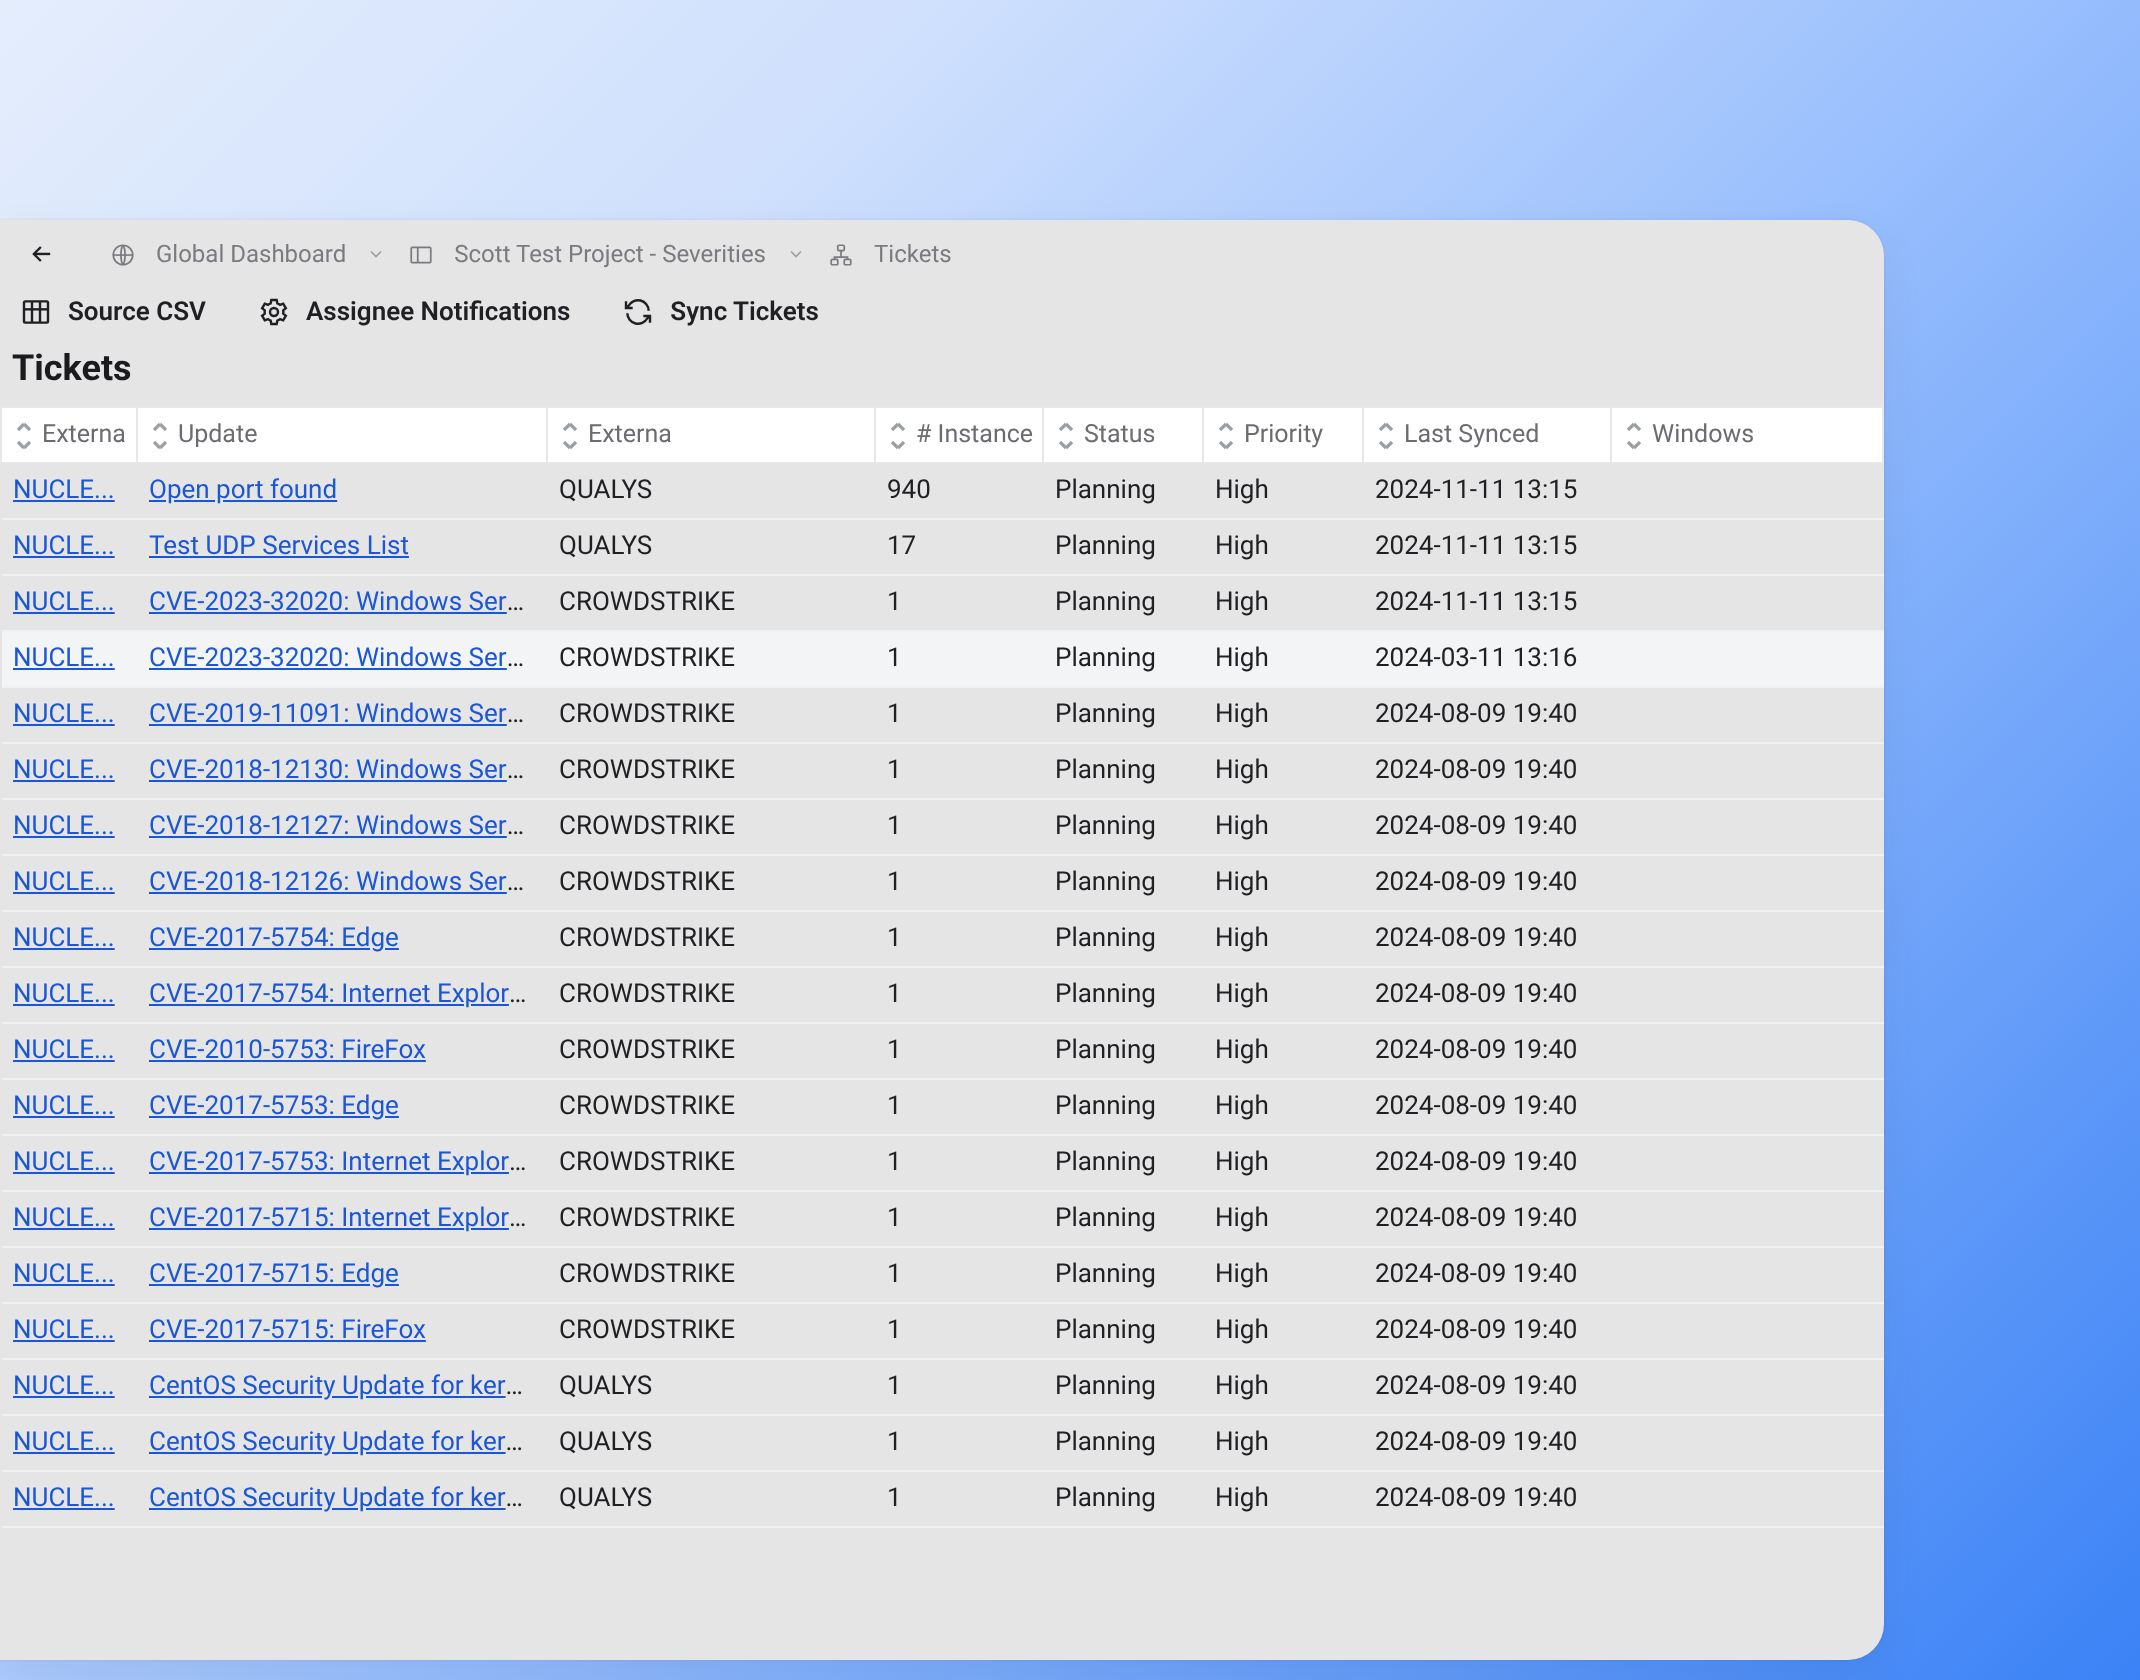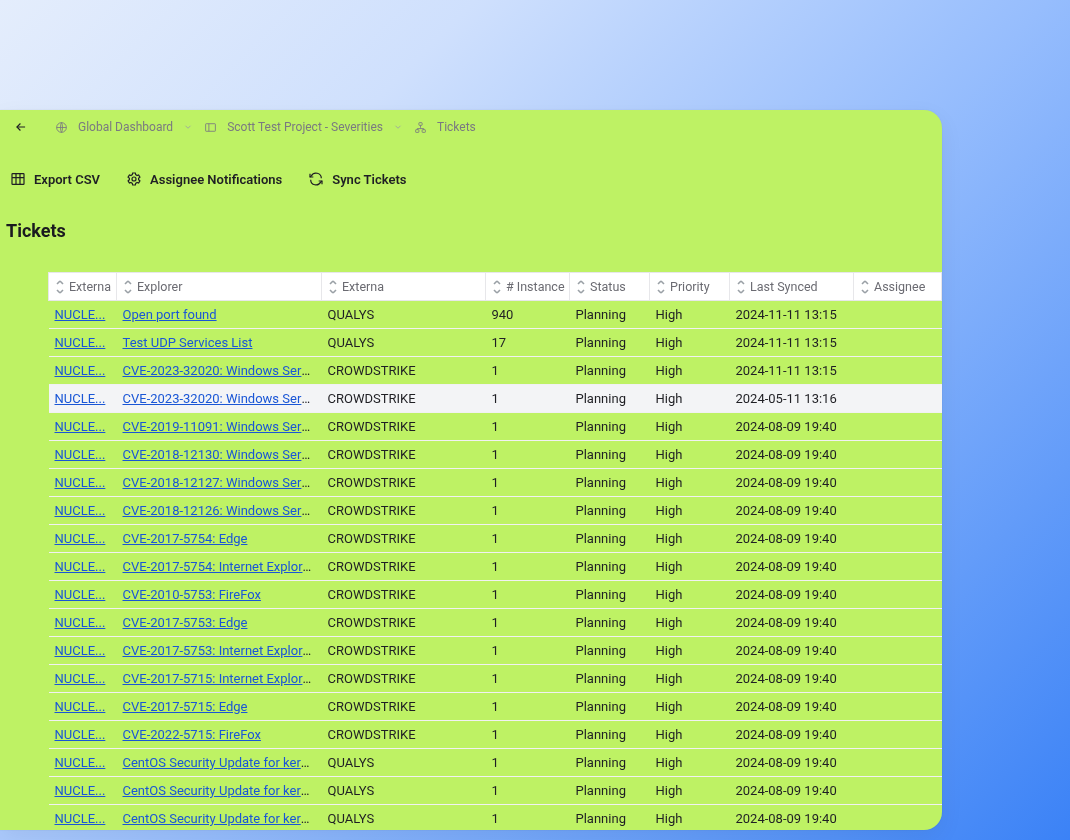--- a/index.html
+++ b/index.html
@@ -7,27 +7,26 @@
   body {
     background: linear-gradient(135deg, #e4edfc 0%, #cfe0fd 25%, #96bdfd 55%, #3b82f6 100%);
     position: relative;
   }
   .panel {
     position: absolute;
     top: 110px;
     left: 0;
     width: 942px;
     height: 720px;
-    background: #bef264;
+    background: #e5e5e5;
     border-radius: 0 18px 18px 0;
     box-shadow: 0 0 0 1px rgba(0,0,0,0.02), 0 8px 24px rgba(0,0,0,0.06);
     display: flex;
     flex-direction: column;
     overflow: hidden;
-    gap: 23px;
   }
   
   .breadcrumb {
     display: flex;
     align-items: center;
     gap: 10px;
     padding: 10px 14px 8px 14px;
     font-size: 12px;
     color: #7a7a80;
   }
@@ -50,21 +49,21 @@
   .toolbar .tic { width:16px; height:16px; display:inline-flex; align-items:center; justify-content:center; }
 
   .page-title {
     font-size: 18px;
     font-weight: 700;
     color: #1a1a1f;
     padding: 0 6px 8px 6px;
   }
 
   
-  .table-wrap { flex:1; overflow:hidden;padding-left:48px; }
+  .table-wrap { flex:1; overflow:hidden; }
   table { width: 100%; border-collapse: collapse; table-layout: fixed; }
   thead th {
     font-size: 12.5px;
     font-weight: 400;
     color: #6b6b72;
     text-align: left;
     padding: 6px 6px;
     border: 1px solid #e7e7ea;
     background: #fff;
     white-space: nowrap;
@@ -154,21 +153,21 @@
   <div class="toolbar">
     <span class="tbtn">
       <span class="tic">
         <svg viewBox="0 0 24 24" width="16" height="16" fill="none" stroke="currentColor" stroke-width="1.8">
             <rect x="3" y="4" width="18" height="16" rx="1"></rect>
             <path d="M3 10h18"></path>
             <path d="M9 4v16"></path>
             <path d="M15 4v16"></path>
           </svg>
       </span>
-      <span>Export CSV</span>
+      <span>Source CSV</span>
     </span>
     <span class="tbtn">
       <span class="tic">
         <svg viewBox="0 0 24 24" width="16" height="16" fill="none" stroke="currentColor" stroke-width="1.8">
             <circle cx="12" cy="12" r="3"></circle>
             <path d="M19 12a7 7 0 0 0-.1-1.2l2-1.6-2-3.4-2.4.9a7 7 0 0 0-2-1.2L14 3h-4l-.5 2.5a7 7 0 0 0-2 1.2l-2.4-.9-2 3.4 2 1.6A7 7 0 0 0 5 12a7 7 0 0 0 .1 1.2l-2 1.6 2 3.4 2.4-.9a7 7 0 0 0 2 1.2L10 21h4l.5-2.5a7 7 0 0 0 2-1.2l2.4.9 2-3.4-2-1.6c.07-.4.1-.8.1-1.2z"></path>
           </svg>
       </span>
       <span>Assignee Notifications</span>
     </span>
@@ -211,21 +210,21 @@
                 <span>Externa</span>
               </span>
             </th>
           <th>
               <span class="hcell">
                 <span class="sort">
                   <svg viewBox="0 0 10 14" width="10" height="14" fill="none" stroke="#9aa0a6" stroke-width="1.6">
                     <path d="M5 1 2 4M5 1l3 3M5 13l-3-3M5 13l3-3"></path>
                   </svg>
                 </span>
-                <span>Explorer</span>
+                <span>Update</span>
               </span>
             </th>
           <th>
               <span class="hcell">
                 <span class="sort">
                   <svg viewBox="0 0 10 14" width="10" height="14" fill="none" stroke="#9aa0a6" stroke-width="1.6">
                     <path d="M5 1 2 4M5 1l3 3M5 13l-3-3M5 13l3-3"></path>
                   </svg>
                 </span>
                 <span>Externa</span>
@@ -271,21 +270,21 @@
                 <span>Last Synced</span>
               </span>
             </th>
           <th>
               <span class="hcell">
                 <span class="sort">
                   <svg viewBox="0 0 10 14" width="10" height="14" fill="none" stroke="#9aa0a6" stroke-width="1.6">
                     <path d="M5 1 2 4M5 1l3 3M5 13l-3-3M5 13l3-3"></path>
                   </svg>
                 </span>
-                <span>Assignee</span>
+                <span>Windows</span>
               </span>
             </th>
         </tr>
       </thead>
       <tbody id="tbody">
           <tr>
             <td><span class="lnk">NUCLE...</span></td>
             <td><span class="lnk">Open port found</span></td>
             <td>QUALYS</td>
             <td>940</td>
@@ -314,21 +313,21 @@
             <td>2024-11-11 13:15</td>
             <td></td>
           </tr>
           <tr class="hovered">
             <td><span class="lnk">NUCLE...</span></td>
             <td><span class="lnk">CVE-2023-32020: Windows Serv...</span></td>
             <td>CROWDSTRIKE</td>
             <td>1</td>
             <td>Planning</td>
             <td>High</td>
-            <td>2024-05-11 13:16</td>
+            <td>2024-03-11 13:16</td>
             <td></td>
           </tr>
           <tr>
             <td><span class="lnk">NUCLE...</span></td>
             <td><span class="lnk">CVE-2019-11091: Windows Serve...</span></td>
             <td>CROWDSTRIKE</td>
             <td>1</td>
             <td>Planning</td>
             <td>High</td>
             <td>2024-08-09 19:40</td>
@@ -429,21 +428,21 @@
             <td><span class="lnk">CVE-2017-5715: Edge</span></td>
             <td>CROWDSTRIKE</td>
             <td>1</td>
             <td>Planning</td>
             <td>High</td>
             <td>2024-08-09 19:40</td>
             <td></td>
           </tr>
           <tr>
             <td><span class="lnk">NUCLE...</span></td>
-            <td><span class="lnk">CVE-2022-5715: FireFox</span></td>
+            <td><span class="lnk">CVE-2017-5715: FireFox</span></td>
             <td>CROWDSTRIKE</td>
             <td>1</td>
             <td>Planning</td>
             <td>High</td>
             <td>2024-08-09 19:40</td>
             <td></td>
           </tr>
           <tr>
             <td><span class="lnk">NUCLE...</span></td>
             <td><span class="lnk">CentOS Security Update for kern...</span></td>

